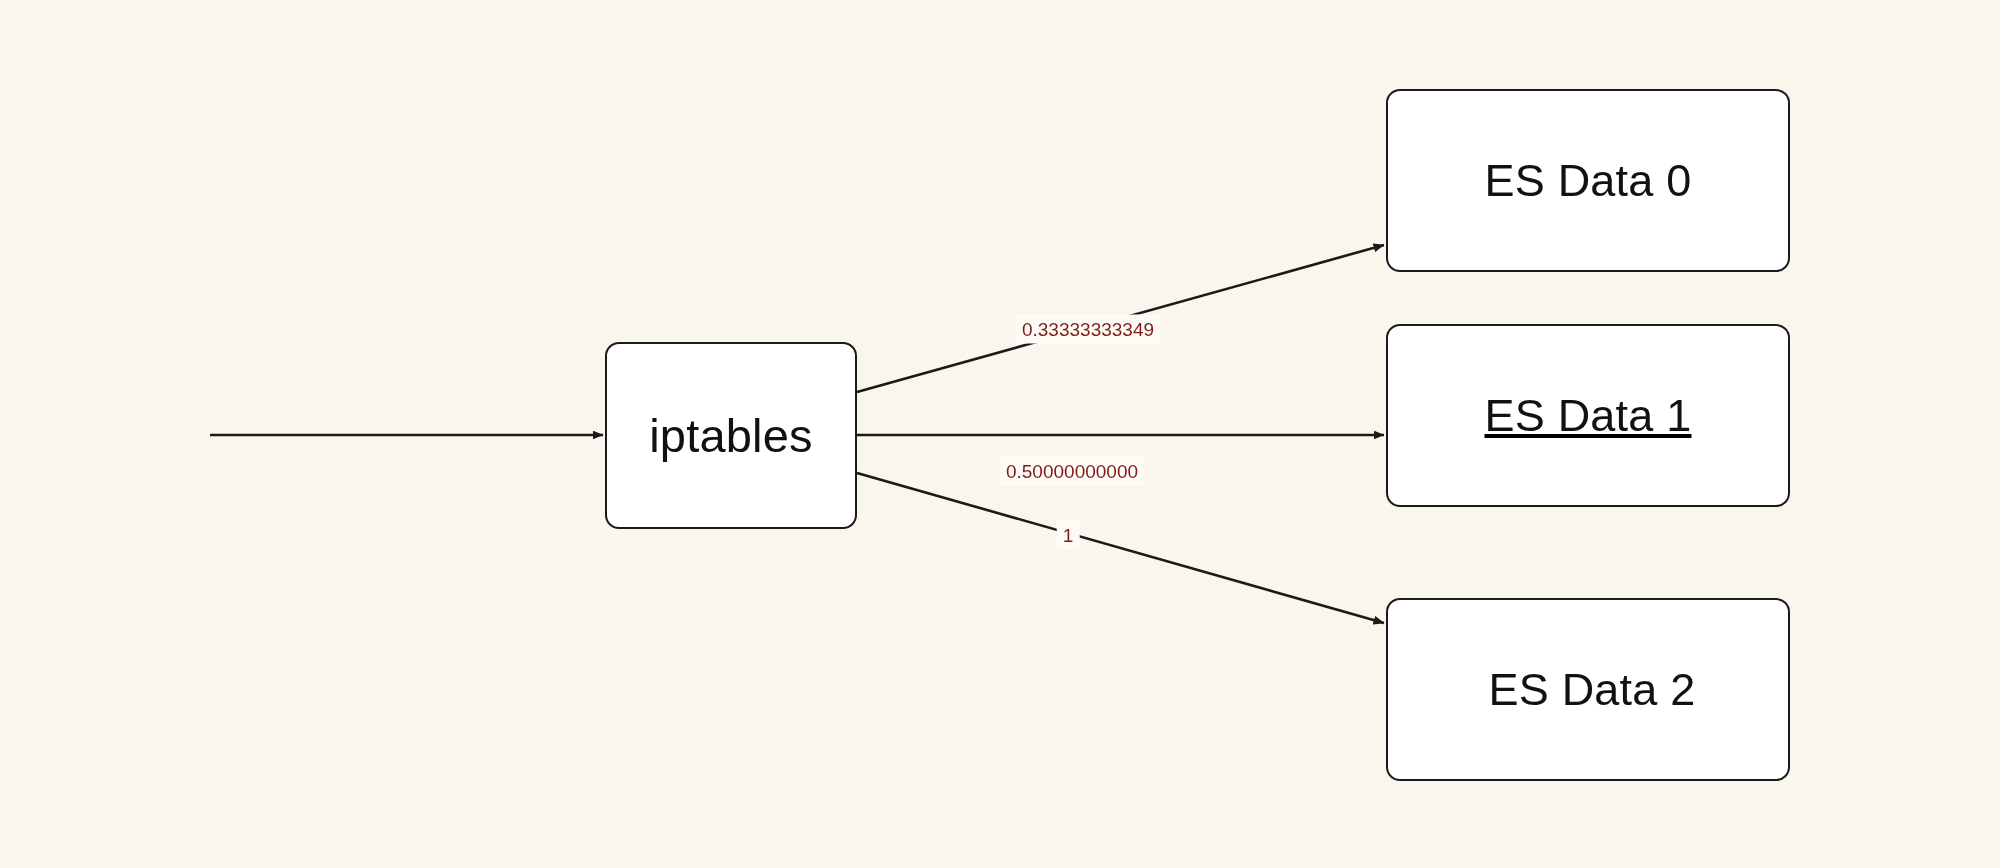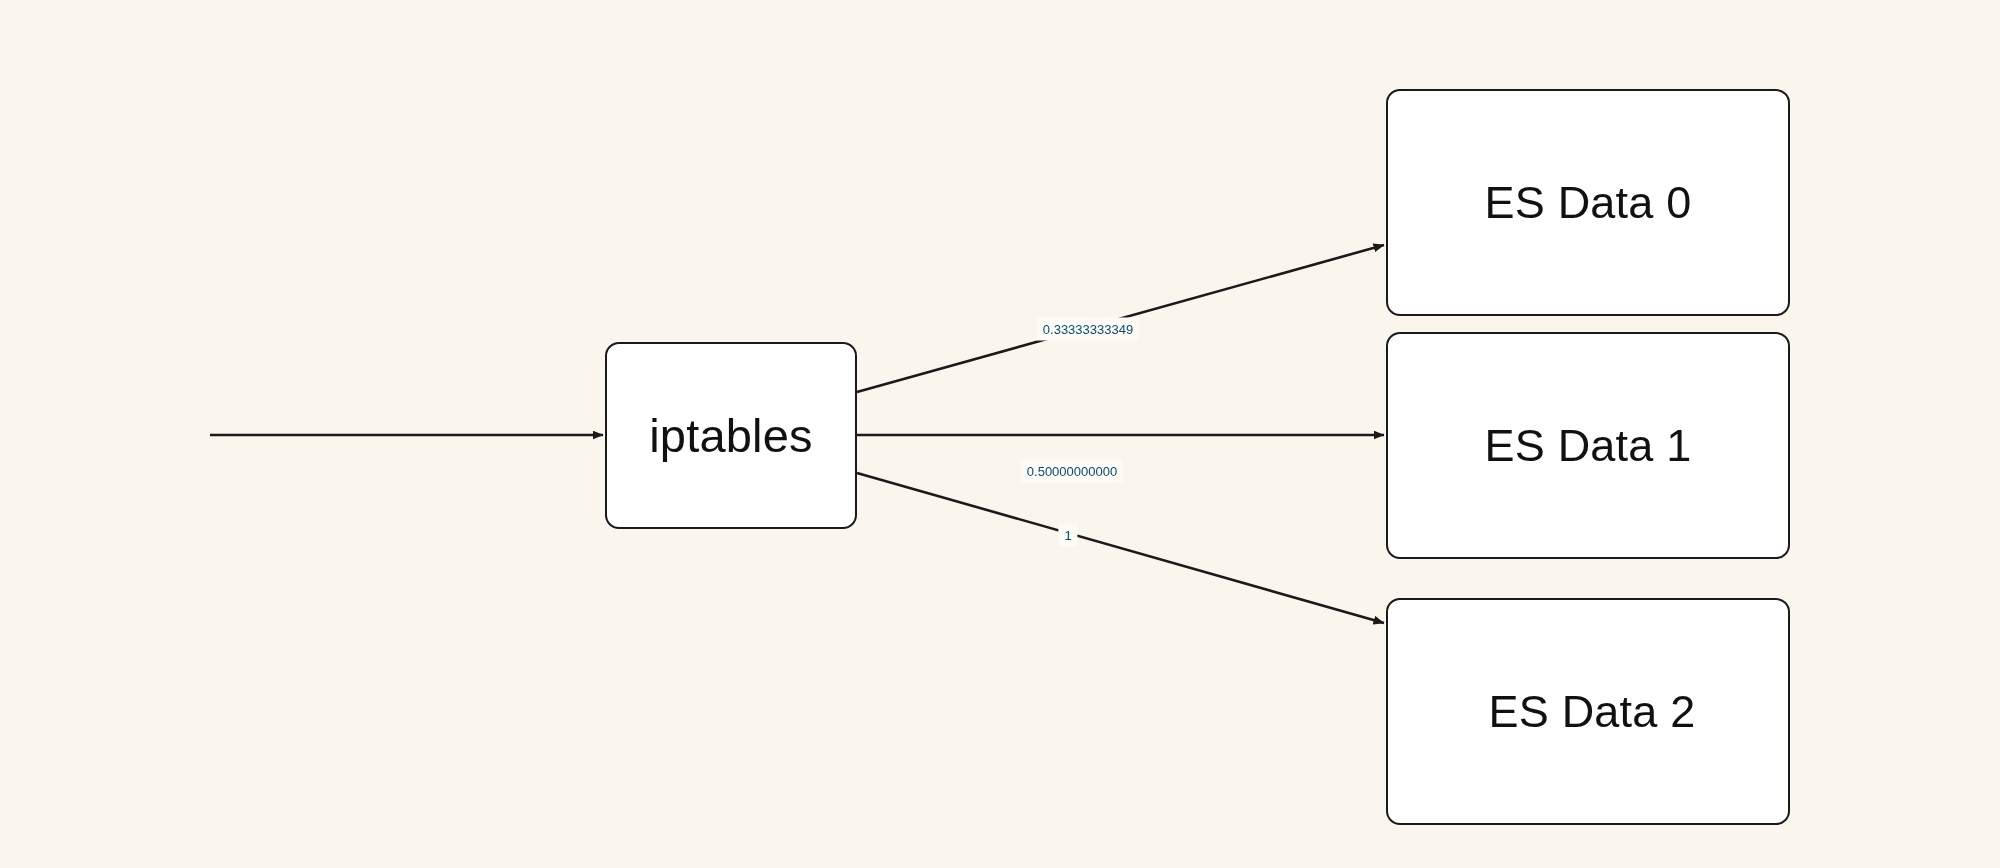--- a/index.html
+++ b/index.html
@@ -46,34 +46,34 @@
   }
   #node-iptables {
     left: 605px;
     top: 342px;
     width: 252px;
     height: 187px;
   }
   #node-iptables .node-label { font-size: 47px; text-align: center; }
   .node-es {
     width: 404px;
-    height: 227px;
+    height: 183px;
     left: 1386px;
   }
   #node-es-0 { top: 89px; }
-  #node-es-1 { top: 332px; }
+  #node-es-1 { top: 324px; text-decoration: underline; }
   #node-es-2 { top: 598px; padding-left: 8px; }
   .node-es .node-label { font-size: 45px; }
 
   .edge-label {
     position: absolute;
     background: #fdfbf5;
-    color: #0c4a6e;
+    color: #7f1d1d;
     font-family: "Liberation Sans", sans-serif;
-    font-size: 13px;
+    font-size: 19px;
     line-height: 1;
     padding: 5px 6px;
     white-space: nowrap;
     transform: translate(-50%, -50%);
   }
   #edge-label-0 { left: 1088px; top: 329px; }
   #edge-label-1 { left: 1072px; top: 435px; margin-top: 36px; }
   #edge-label-2 { left: 1068px; top: 535px; }
 </style>
 </head>

